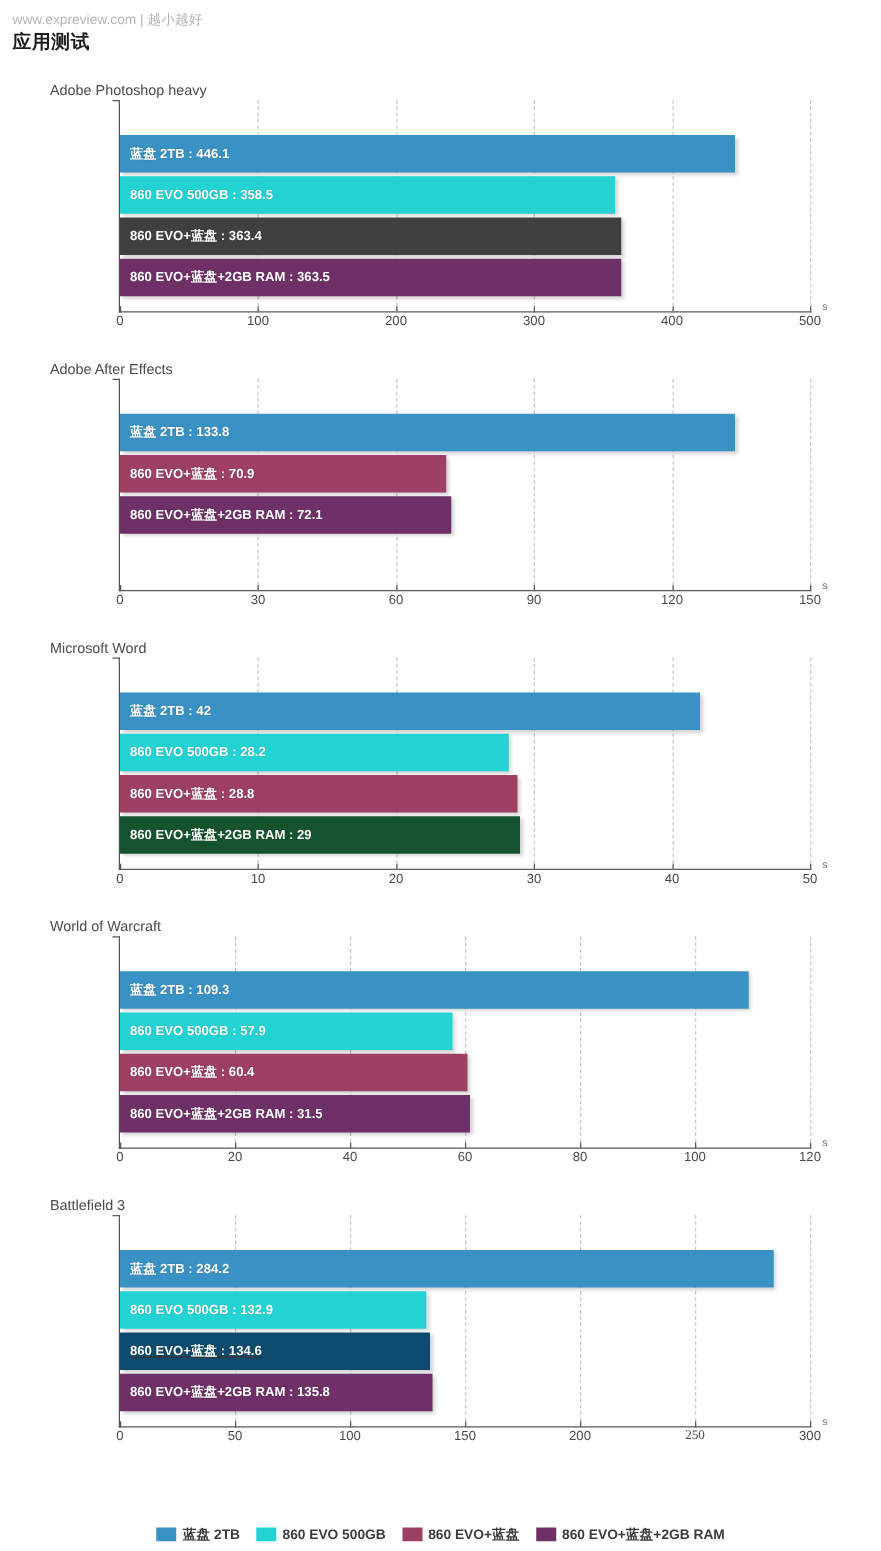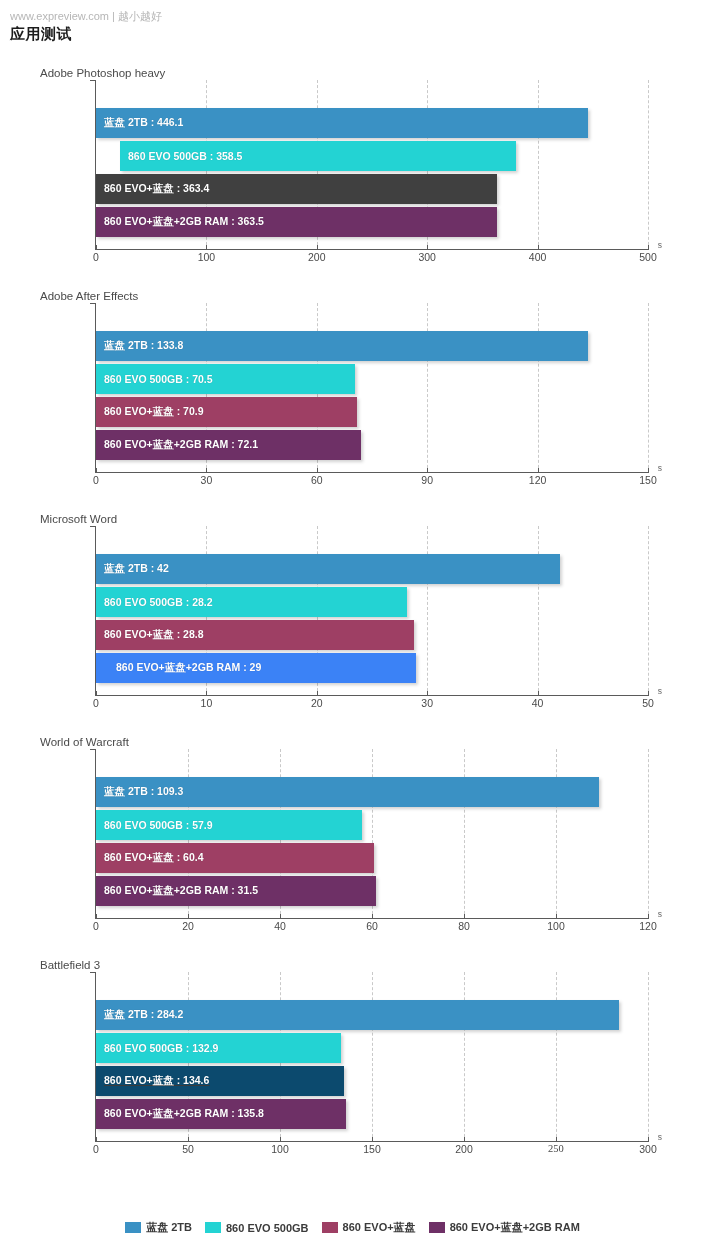--- a/index.html
+++ b/index.html
@@ -214,21 +214,21 @@
           <div class="tick" style="left: 80%;"></div>
           <div class="tick" style="left: 100%;"></div>
         </div>
         <div class="bars">
           <div class="bar-row">
             <div class="bar" style="width: 89.22%; background: rgb(58, 145, 196);">
               <span class="bar-label">蓝盘 2TB : 446.1</span>
             </div>
           </div>
           <div class="bar-row">
-            <div class="bar" style="width: 71.7%; background: rgb(35, 211, 211); margin-left: 24px;">
+            <div class="bar" style="width: 71.7%; background: rgb(35, 211, 211);">
               <span class="bar-label">860 EVO 500GB : 358.5</span>
             </div>
           </div>
           <div class="bar-row">
             <div class="bar" style="width: 72.68%; background: #404040;">
               <span class="bar-label">860 EVO+蓝盘 : 363.4</span>
             </div>
           </div>
           <div class="bar-row">
             <div class="bar" style="width: 72.7%; background: rgb(110, 48, 102);">
@@ -268,25 +268,20 @@
           <div class="tick" style="left: 80%;"></div>
           <div class="tick" style="left: 100%;"></div>
         </div>
         <div class="bars">
           <div class="bar-row">
             <div class="bar" style="width: 89.2%; background: rgb(58, 145, 196);">
               <span class="bar-label">蓝盘 2TB : 133.8</span>
             </div>
           </div>
           <div class="bar-row">
-            <div class="bar" style="width: 47%; background: rgb(35, 211, 211);">
-              <span class="bar-label">860 EVO 500GB : 70.5</span>
-            </div>
-          </div>
-          <div class="bar-row">
             <div class="bar" style="width: 47.2667%; background: rgb(158, 63, 100);">
               <span class="bar-label">860 EVO+蓝盘 : 70.9</span>
             </div>
           </div>
           <div class="bar-row">
             <div class="bar" style="width: 48.0667%; background: rgb(110, 48, 102);">
               <span class="bar-label">860 EVO+蓝盘+2GB RAM : 72.1</span>
             </div>
           </div>
         </div>
@@ -332,21 +327,21 @@
             <div class="bar" style="width: 56.4%; background: rgb(35, 211, 211);">
               <span class="bar-label">860 EVO 500GB : 28.2</span>
             </div>
           </div>
           <div class="bar-row">
             <div class="bar" style="width: 57.6%; background: rgb(158, 63, 100);">
               <span class="bar-label">860 EVO+蓝盘 : 28.8</span>
             </div>
           </div>
           <div class="bar-row">
-            <div class="bar" style="width: 58%; background: #3b82f6; padding-left: 12px;">
+            <div class="bar" style="width: 58%; background: #14532d;">
               <span class="bar-label">860 EVO+蓝盘+2GB RAM : 29</span>
             </div>
           </div>
         </div>
       </div>
       <div class="tick-labels">
         <div class="tick-label" style="left: 0%;">0</div>
         <div class="tick-label" style="left: 20%;">10</div>
         <div class="tick-label" style="left: 40%;">20</div>
         <div class="tick-label" style="left: 60%;">30</div>

